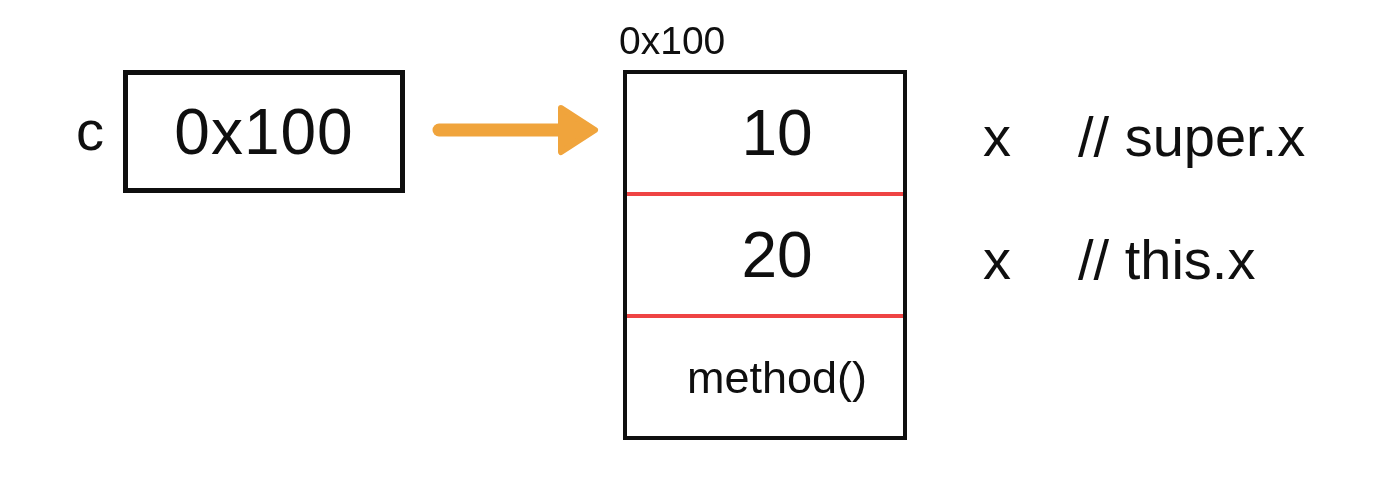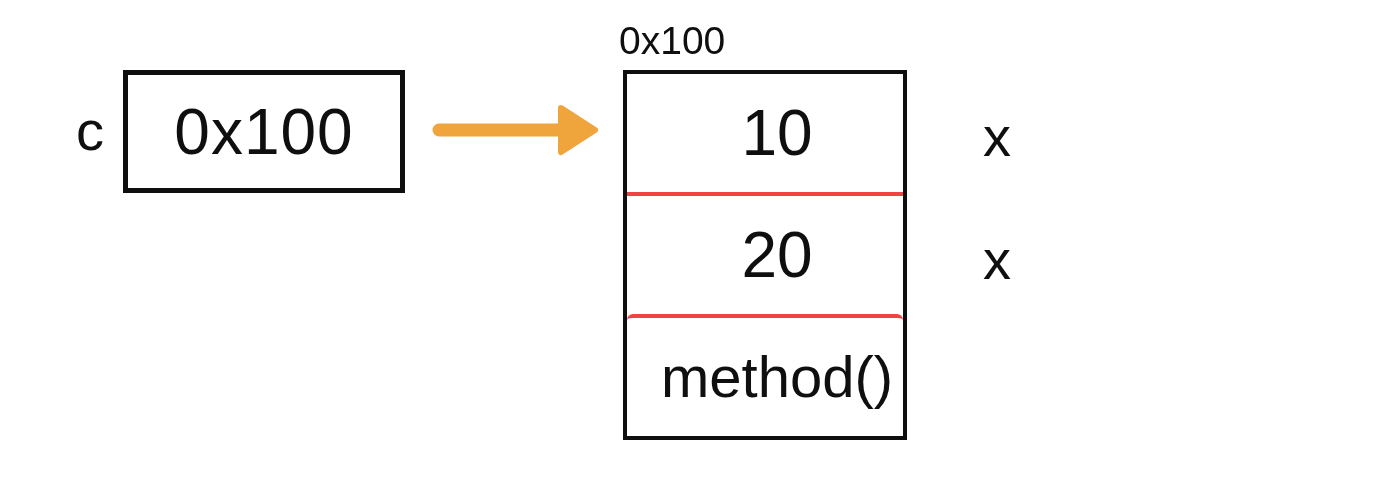--- a/index.html
+++ b/index.html
@@ -68,22 +68,21 @@
     align-items: center;
     justify-content: center;
     font-size: 64px;
     line-height: 1;
     padding-left: 24px;
   }
   .mem-cell + .mem-cell {
     border-top: 4px solid #ef4444;
   }
   #mem-cell-method {
-    font-size: 58px;
-    border-radius: 6px;
+    font-size: 45px;
   }
 
   
   #address-label {
     left: 619px;
     top: 21px;
     font-size: 39px;
     line-height: 1;
   }
 
@@ -123,19 +122,21 @@
   <div class="abs" id="address-label">0x100</div>
 
   <div class="abs" id="memory-block">
     <div class="mem-cell" id="mem-cell-super-x">10</div>
     <div class="mem-cell" id="mem-cell-this-x">20</div>
     <div class="mem-cell" id="mem-cell-method">method()</div>
   </div>
 
   <div class="abs annotation-row" id="annotation-row-1">
     <span class="field-name">x</span>
+    <span class="comment">// super.x</span>
   </div>
 
   <div class="abs annotation-row" id="annotation-row-2">
     <span class="field-name">x</span>
+    <span class="comment">// this.x</span>
   </div>
 
 </div>
 
 </body></html>

